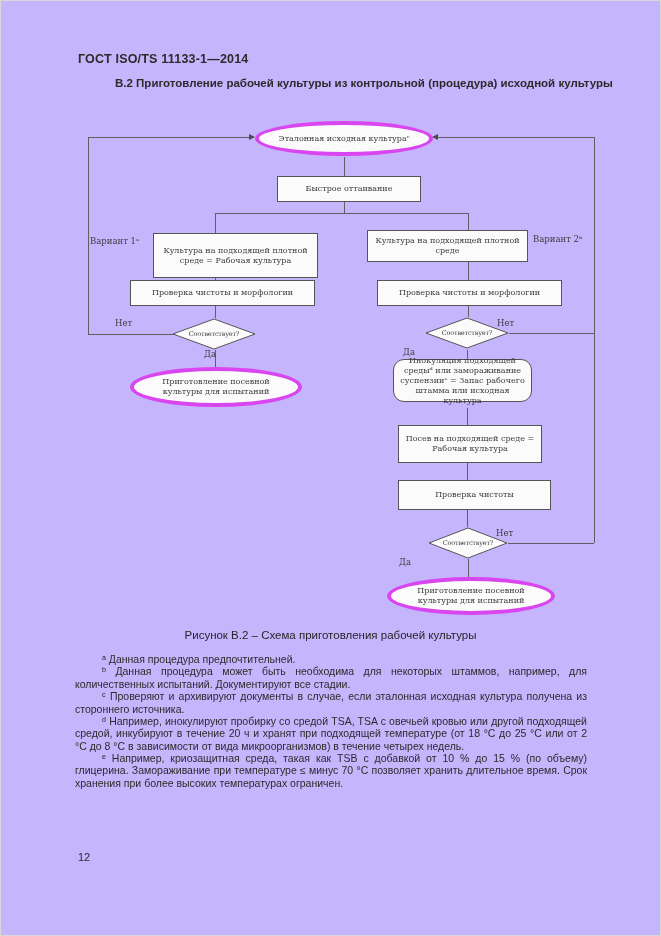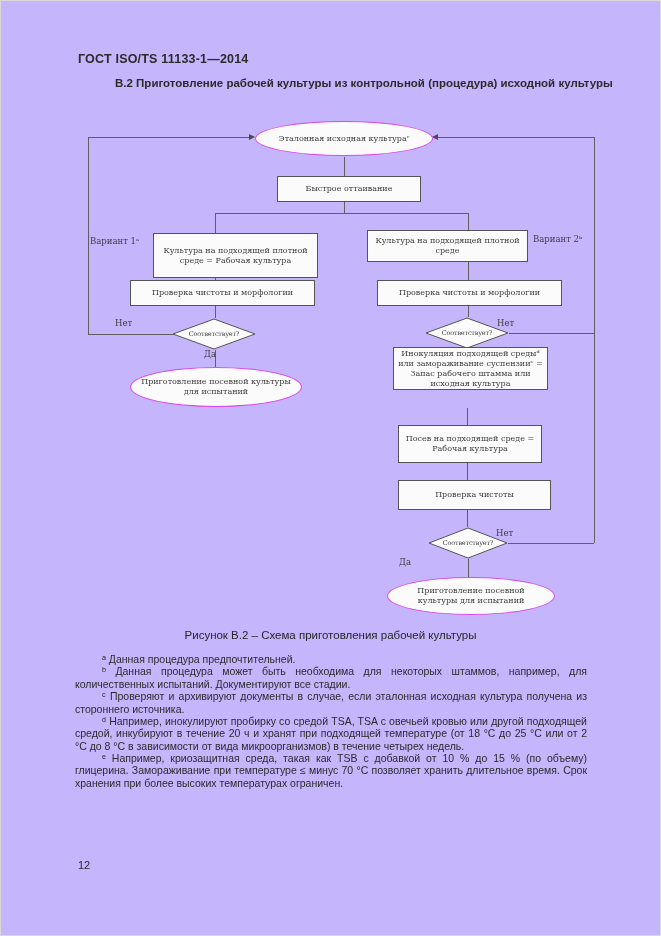--- a/index.html
+++ b/index.html
@@ -14,33 +14,33 @@
   
   .fc{font-family:"DejaVu Serif",serif;color:#3d3d3d;}
   .vline{width:1px;background:#5f5f5f;}
   .hline{height:1px;background:#5f5f5f;}
   .nodebox{
     border:1px solid #555;background:#fbfbfb;display:flex;align-items:center;justify-content:center;
     text-align:center;font-size:8px;line-height:1.25;padding:12px 4px;box-sizing:border-box;
   }
   .nodebox.thick{border-width:1.5px;}
   .ellipse{
-    border:1px solid #d946ef;border-radius:50%;background:#fbfbfb;display:flex;align-items:center;
+    border:4px solid #d946ef;border-radius:50%;background:#fbfbfb;display:flex;align-items:center;
     justify-content:center;text-align:center;font-size:8px;line-height:1.25;padding:2px 10px;box-sizing:border-box;
   }
   .dia-wrap{display:flex;align-items:center;justify-content:center;}
   .dia-wrap svg{position:absolute;left:0;top:0;}
   .dia-label{position:relative;font-size:6.5px;letter-spacing:-0.2px;}
   .edge{font-size:8.5px;color:#3d3d3d;}
   .arrow-r{width:0;height:0;border-top:3px solid transparent;border-bottom:3px solid transparent;border-left:6px solid #4a4a4a;}
   .arrow-l{width:0;height:0;border-top:3px solid transparent;border-bottom:3px solid transparent;border-right:6px solid #4a4a4a;}
   .caption{left:0;top:629px;width:661px;text-align:center;font-size:11.5px;color:#262626;}
   .fnblock{left:75px;top:653px;width:512px;}
   .fn{margin:0;font-size:10.5px;line-height:1.18;text-align:justify;text-indent:27px;color:#2b2b2b;}
-  .pagenum{left:78px;top:851px;font-size:11px;margin-top:8px;}
+  .pagenum{left:78px;top:851px;font-size:11px;}
 </style>
 </head>
 <body>
 
 <div class="page">
 
   <div class="abs hdr-num">ГОСТ ISO/TS 11133-1—2014</div>
   <div class="abs hdr-sec">В.2 Приготовление рабочей культуры из контрольной (процедура) исходной культуры</div>
 
   <div class="abs vline" style="left:88px;top:137px;height:197px;"></div>
@@ -95,21 +95,21 @@
 
   <div class="abs dia-wrap" style="left:425px;top:317px;width:84px;height:32px;">
     <svg width="84" height="32">
       <polygon points="42,1 83,16 42,31 1,16" fill="#fbfbfb" stroke="#555" stroke-width="1"></polygon>
     </svg>
     <span class="dia-label fc">Соответствует?</span>
   </div>
   <div class="abs edge fc" style="left:497px;top:318px;">Нет</div>
   <div class="abs edge fc" style="left:403px;top:347px;">Да</div>
 
-  <div class="abs nodebox thick fc" style="left:393px;top:347px;width:155px;height:43px;">Инокуляция подходящей средыᵈ или замораживание суспензииᵉ = Запас рабочего штамма или исходная культура</div>
+  <div class="abs nodebox thick fc" style="left:393px;top:359px;width:139px;height:43px;border-radius:11px;">Инокуляция подходящей средыᵈ или замораживание суспензииᵉ = Запас рабочего штамма или исходная культура</div>
 
   <div class="abs nodebox fc" style="left:398px;top:425px;width:144px;height:38px;">Посев на подходящей среде = Рабочая культура</div>
 
   <div class="abs nodebox fc" style="left:398px;top:480px;width:153px;height:30px;">Проверка чистоты</div>
 
   <div class="abs dia-wrap" style="left:428px;top:527px;width:80px;height:32px;">
     <svg width="80" height="32">
       <polygon points="40,1 79,16 40,31 1,16" fill="#fbfbfb" stroke="#555" stroke-width="1"></polygon>
     </svg>
     <span class="dia-label fc">Соответствует?</span>

